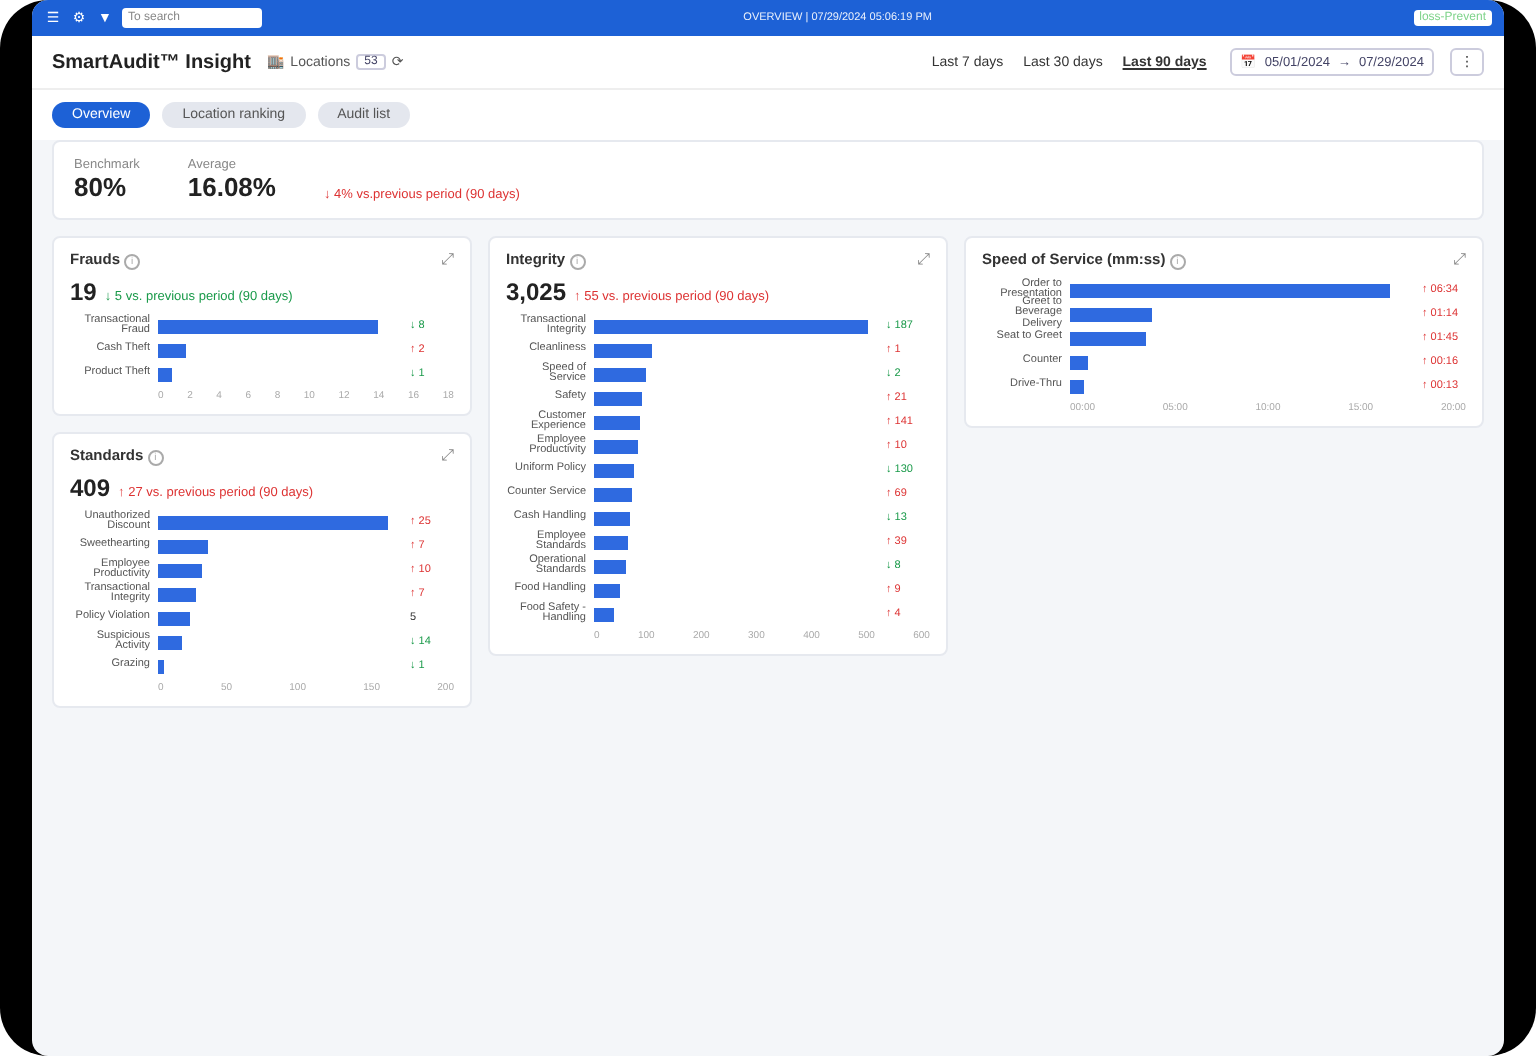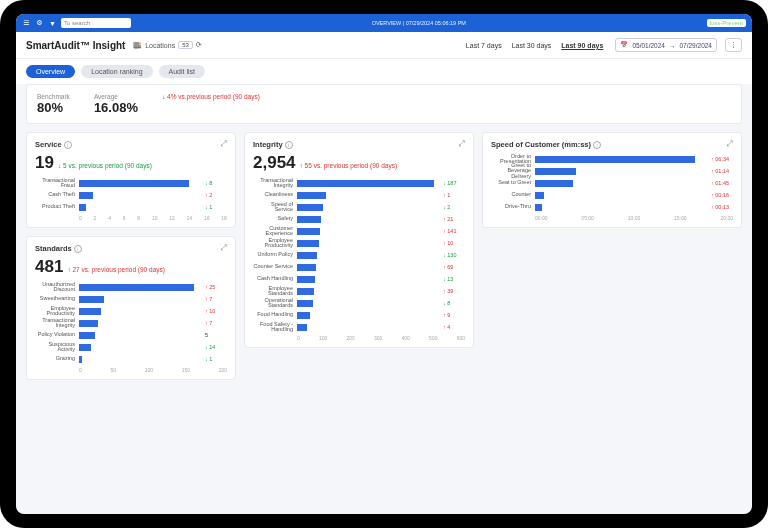--- a/index.html
+++ b/index.html
@@ -1,50 +1,50 @@
 <!DOCTYPE html>
 <html><head>
 <meta charset="utf-8">
 <style>
 *{box-sizing:border-box;margin:0;padding:0;font-family:Arial,Helvetica,sans-serif}
 body{background:#fff;width:768px;height:528px;overflow:hidden}
-.device{position:absolute;inset:0;background:#000;border-radius:24px;padding:14px 16px}
+.device{position:absolute;inset:0;background:#000;border-radius:24px;padding:0 16px}
 .screen{background:#f4f6f9;width:100%;height:100%;border-radius:8px;overflow:hidden;display:flex;flex-direction:column;font-size:7px;color:#333}
 .topbar{background:#1d61d6;height:18px;display:flex;align-items:center;padding:0 6px;color:#fff;gap:4px}
 .topbar .ic{width:9px;height:9px;display:inline-flex;align-items:center;justify-content:center}
 .search{background:#fff;border-radius:2px;height:10px;width:70px;color:#888;padding:0 3px;font-size:6px;line-height:10px}
 .topbar .center{flex:1;text-align:center;font-size:5.5px;opacity:.9}
 .brand{font-size:6px;color:#7fd38b;background:#fff;border-radius:2px;padding:1px 3px}
 .header{background:#fff;display:flex;align-items:center;padding:6px 10px;gap:8px;border-bottom:1px solid #eee;flex-wrap:wrap}
 .title{font-weight:bold;font-size:10px;color:#222}
 .loc{display:flex;align-items:center;gap:3px;font-size:7px;color:#555}
 .chip{border:1px solid #ccd;border-radius:2px;padding:0 3px;font-size:6px;color:#446}
 .spacer{flex:1}
 .range a{font-size:7px;color:#333;margin:0 4px;text-decoration:none}
 .range a.active{text-decoration:underline;font-weight:bold}
 .datebox{border:1px solid #ccd;border-radius:3px;padding:2px 4px;display:flex;align-items:center;gap:4px;font-size:6.5px;color:#446}
 .more{border:1px solid #ccd;border-radius:3px;padding:2px 4px}
 .tabs{padding:6px 10px;display:flex;gap:6px;background:#fff}
 .tab{border-radius:10px;padding:3px 10px;font-size:7px;background:#e4e7ee;color:#555}
 .tab.active{background:#1d61d6;color:#fff}
 .content{flex:1;overflow:auto;padding:0 10px 10px}
-.bench{background:#fff;border:1px solid #e6e9ef;border-radius:4px;padding:8px 10px;display:flex;align-items:flex-start;gap:24px;margin-bottom:8px}
+.bench{background:#fff;border:1px solid #e6e9ef;border-radius:4px;padding:8px 10px;display:flex;align-items:flex-end;gap:24px;margin-bottom:8px}
 .bench .lbl{font-size:6.5px;color:#888}
 .bench .val{font-size:13px;font-weight:bold;color:#222}
 .delta{font-size:6.5px}
 .delta.down{color:#d33}
 .delta.up{color:#1a9a4a}
 .grid{display:grid;grid-template-columns:210px 230px 1fr;gap:8px}
 .col{display:flex;flex-direction:column;gap:8px}
 .card{background:#fff;border:1px solid #e6e9ef;border-radius:4px;padding:6px 8px}
 .card-h{display:flex;align-items:center;justify-content:space-between;margin-bottom:4px}
 .card-t{font-size:7.5px;font-weight:bold;color:#333}
 .info{width:8px;height:8px;border:1px solid #aaa;border-radius:50%;display:inline-flex;align-items:center;justify-content:center;font-size:5px;color:#aaa;margin-left:2px}
 .expand{font-size:8px;color:#888}
-.big{font-size:17px;font-weight:bold;color:#222;margin-right:4px}
+.big{font-size:12px;font-weight:bold;color:#222;margin-right:4px}
 .rows{margin-top:4px}
 .row{display:flex;align-items:center;height:12px;gap:2px}
 .row .rl{width:42px;font-size:5.5px;color:#555;text-align:right;line-height:1;padding-right:2px}
 .row .bar-wrap{flex:1;position:relative;height:7px}
 .row .bar{position:absolute;left:0;top:0;height:7px;background:#2f6ae0}
 .row .val{font-size:5.5px;min-width:22px}
 .row .val.up{color:#d33}
 .row .val.down{color:#1a9a4a}
 .axis{display:flex;justify-content:space-between;font-size:5px;color:#aaa;margin-top:2px;padding-left:44px}
 .sos .row .val{color:#d33}
@@ -104,21 +104,21 @@
         <div class="lbl">Average</div>
         <div class="val">16.08%</div>
       </div>
       <div class="delta down">↓ <span>4% vs.previous period (90 days)</span></div>
     </div>
 
     <div class="grid">
       <div class="col">
         <div class="card">
               <div class="card-h">
-                <div><span class="card-t">Service</span><span class="info">i</span></div>
+                <div><span class="card-t">Frauds</span><span class="info">i</span></div>
                 <span class="expand">⤢</span>
               </div>
               <div><span class="big">19</span><span class="delta down" style="color:#1a9a4a">↓ 5 vs. previous period (90 days)</span></div>
               <div class="rows">
                 <div class="row">
       <div class="rl">Transactional Fraud</div>
       <div class="bar-wrap">
                     <div class="bar" style="width:88.9%"></div>
                   </div>
       <div class="val down">↓ 8</div>
@@ -149,21 +149,21 @@
                 <span>14</span>
                 <span>16</span>
                 <span>18</span>
               </div>
             </div>
         <div class="card">
               <div class="card-h">
                 <div><span class="card-t">Standards</span><span class="info">i</span></div>
                 <span class="expand">⤢</span>
               </div>
-              <div><span class="big">481</span><span class="delta up" style="color:#d33">↑ 27 vs. previous period (90 days)</span></div>
+              <div><span class="big">409</span><span class="delta up" style="color:#d33">↑ 27 vs. previous period (90 days)</span></div>
               <div class="rows">
                 <div class="row">
       <div class="rl">Unauthorized Discount</div>
       <div class="bar-wrap">
                     <div class="bar" style="width:92.5%"></div>
                   </div>
       <div class="val up">↑ 25</div>
     </div>
                 <div class="row">
       <div class="rl">Sweethearting</div>
@@ -216,21 +216,21 @@
                 <span>200</span>
               </div>
             </div>
       </div>
       <div class="col">
         <div class="card">
               <div class="card-h">
                 <div><span class="card-t">Integrity</span><span class="info">i</span></div>
                 <span class="expand">⤢</span>
               </div>
-              <div><span class="big">2,954</span><span class="delta up" style="color:#d33">↑ 55 vs. previous period (90 days)</span></div>
+              <div><span class="big">3,025</span><span class="delta up" style="color:#d33">↑ 55 vs. previous period (90 days)</span></div>
               <div class="rows">
                 <div class="row">
       <div class="rl">Transactional Integrity</div>
       <div class="bar-wrap">
                     <div class="bar" style="width:95.0%"></div>
                   </div>
       <div class="val down">↓ 187</div>
     </div>
                 <div class="row">
       <div class="rl">Cleanliness</div>
@@ -324,21 +324,21 @@
                 <span>300</span>
                 <span>400</span>
                 <span>500</span>
                 <span>600</span>
               </div>
             </div>
       </div>
       <div class="col">
         <div class="card sos">
               <div class="card-h">
-                <div><span class="card-t">Speed of Customer (mm:ss)</span><span class="info">i</span></div>
+                <div><span class="card-t">Speed of Service (mm:ss)</span><span class="info">i</span></div>
                 <span class="expand">⤢</span>
               </div>
               <div class="rows">
                 <div class="row">
       <div class="rl">Order to Presentation</div>
       <div class="bar-wrap">
                     <div class="bar" style="width:91.7%"></div>
                   </div>
       <div class="val ">↑ 06:34</div>
     </div>

